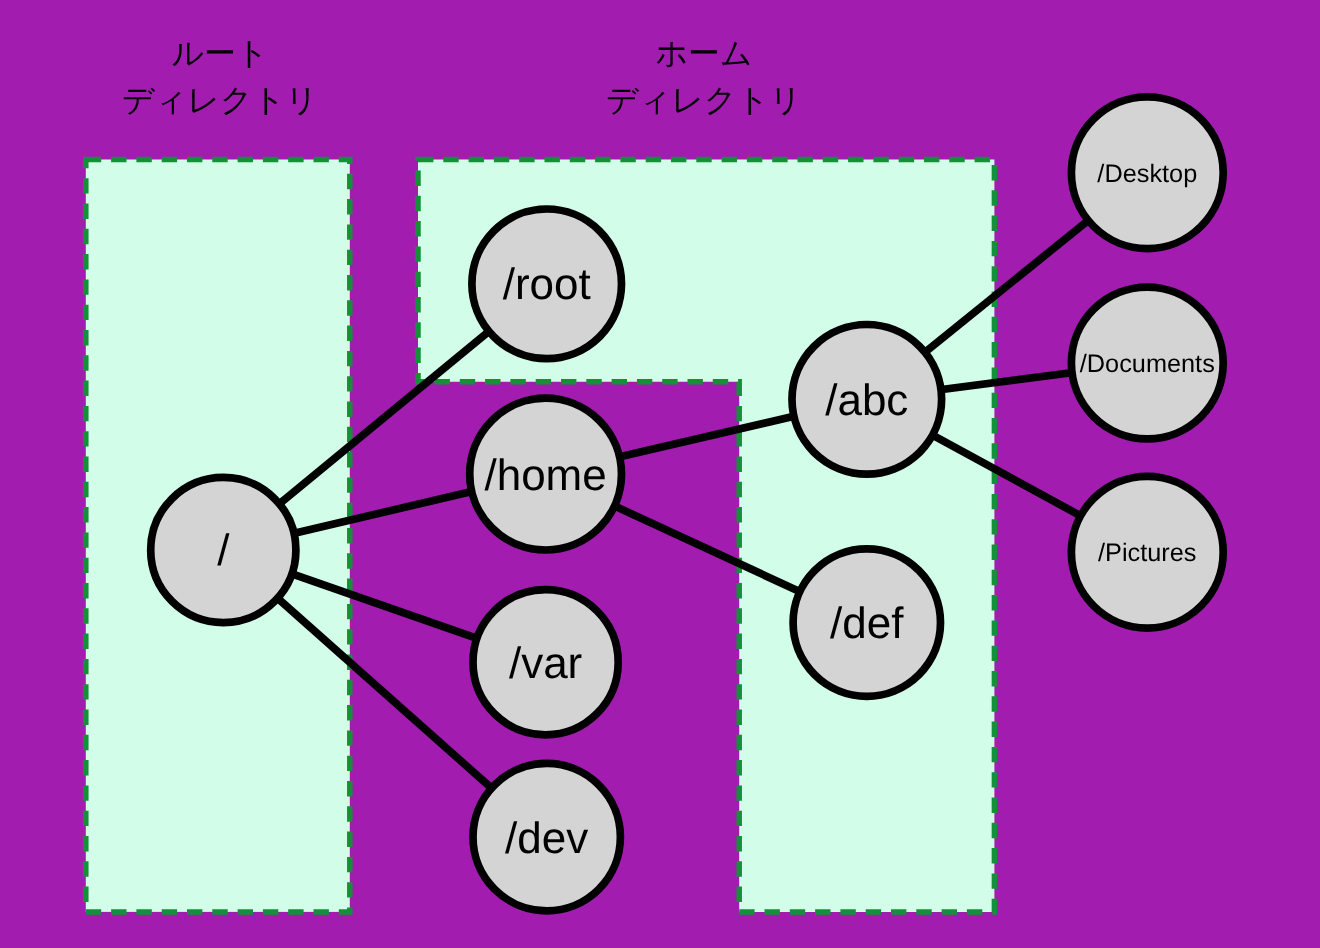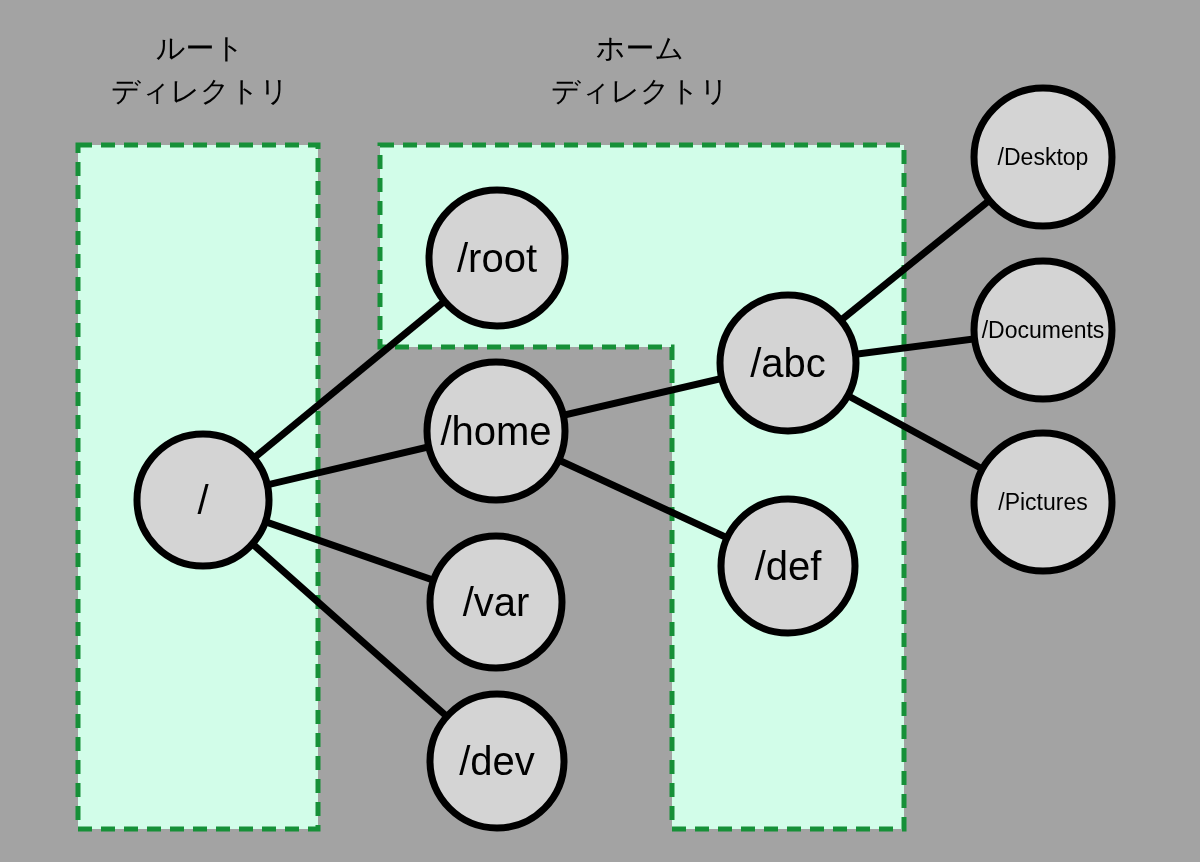--- a/index.html
+++ b/index.html
@@ -9,21 +9,21 @@
   }
   body {
     width: 1200px;
     height: 862px;
     font-family: "Liberation Sans", "DejaVu Sans", sans-serif;
   }
   .canvas {
     position: relative;
     width: 1200px;
     height: 862px;
-    background: #a3a3a3;
+    background: #a21caf;
     overflow: hidden;
   }
   svg text {
     fill: #000000;
     font-family: "Liberation Sans", "DejaVu Sans", sans-serif;
   }
   .region {
     stroke-width: 5;
     stroke-dasharray: 14 9;
   }

